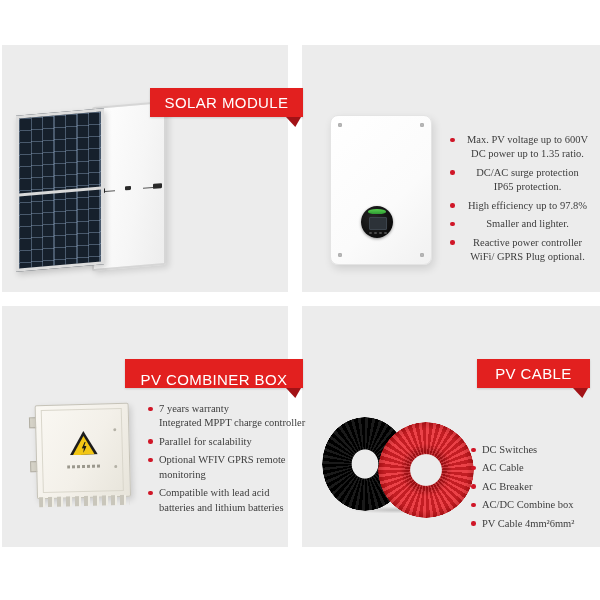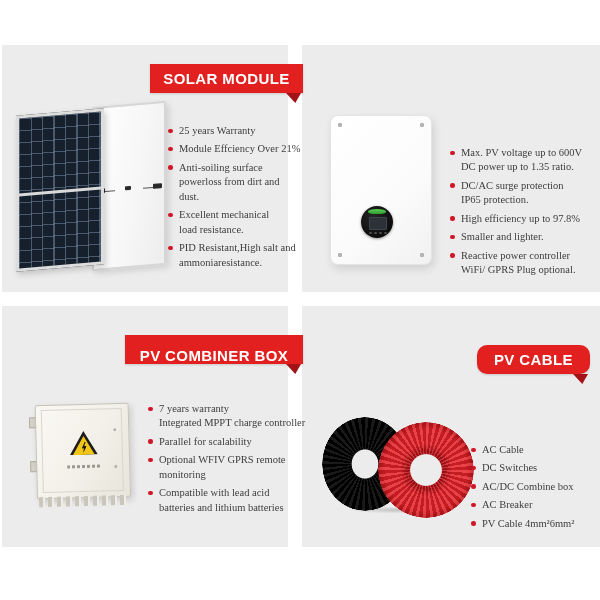--- a/index.html
+++ b/index.html
@@ -16,40 +16,40 @@
   }
   .stage{position:relative;width:600px;height:600px;overflow:hidden;background:#fff;}
   .panel{position:absolute;background:var(--panel);}
   #panel-tl{left:2px;top:45px;width:286px;height:247px;}
   #panel-tr{left:302px;top:45px;width:298px;height:247px;}
   #panel-bl{left:2px;top:306px;width:286px;height:241px;}
   #panel-br{left:302px;top:306px;width:298px;height:241px;}
 
   .banner{
     position:absolute;height:29px;background:var(--red);color:#fff;
-    font-family:"Liberation Sans", sans-serif;font-weight:700;font-size:15px;
+    font-family:"Liberation Sans", sans-serif;font-weight:400;font-size:15px;
     letter-spacing:.4px;display:flex;align-items:center;justify-content:center;
-    z-index:6;box-shadow:0 1px 2px rgba(0,0,0,.15);
+    z-index:6;box-shadow:0 1px 2px rgba(0,0,0,.15);margin-top:24px;
   }
   .banner .fold{
     position:absolute;right:2px;top:100%;width:15px;height:10px;
     background:var(--fold);clip-path:polygon(0 0,100% 0,62% 100%);
   }
   #banner-module{left:150px;top:64px;width:153px;}
   #banner-inverter{left:423px;top:64px;width:167px;}
   #banner-combiner{left:125px;top:335px;width:178px;align-items:flex-end;}
-  #banner-cable{left:477px;top:345px;width:113px;border-radius:10px;}
+  #banner-cable{left:477px;top:335px;width:113px;}
 
   .bullets{position:absolute;list-style:none;margin:0;padding:0;
     font-size:10.5px;line-height:1.38;color:var(--text);z-index:4;}
   .bullets li{position:relative;padding-left:12px;margin-bottom:4px;white-space:pre-line;}
   .bullets li::before{content:"";position:absolute;left:1px;top:4.5px;width:4.5px;height:4.5px;
     border-radius:50%;background:var(--dot);}
   #bullets-module{left:167px;top:124px;width:134px;}
-  #bullets-inverter{left:449px;top:146px;width:145px;}
+  #bullets-inverter{left:449px;top:133px;width:145px;text-align:center;}
   #bullets-combiner{left:147px;top:402px;width:160px;}
   #bullets-cable{left:470px;top:443px;width:124px;}
 
   
   .sp-front{
     position:absolute;left:16px;top:112px;width:82px;height:150px;z-index:3;
     transform:skewY(-5deg);
     background-color:#16202c;
     background-image:
       repeating-linear-gradient(to right, rgba(150,175,205,.40) 0 1px, transparent 1px 11.5px),
@@ -166,30 +166,20 @@
     <div class="sp-mid"></div>
   </div>
   <div class="sp-back">
     <span class="jbox j1"></span>
     <span class="jbox j2"></span>
     <span class="jbox j3"></span>
     <span class="wire w1"></span>
     <span class="wire w2"></span>
   </div>
 
-  <ul class="bullets" id="bullets-module">
-    <li>25 years Warranty</li>
-    <li>Module Effciency Over 21%</li>
-    <li>Anti-soiling surface
-powerloss from dirt and dust.</li>
-    <li>Excellent mechanical
-load resistance.</li>
-    <li>PID Resistant,High salt and
-ammoniaresistance.</li>
-  </ul>
 
 
   <div class="inv-body">
     <span class="screw s1"></span>
     <span class="screw s2"></span>
     <span class="screw s3"></span>
     <span class="screw s4"></span>
     <div class="inv-display">
       <span class="led-arc"></span>
       <span class="lcd"></span>
@@ -246,20 +236,20 @@
   <div class="banner" id="banner-cable">
     <span>PV CABLE</span>
     <span class="fold"></span>
   </div>
 
   <div class="coil-shadow"></div>
   <div class="coil coil-black"></div>
   <div class="coil coil-red"></div>
 
   <ul class="bullets" id="bullets-cable">
+    <li>DC Switches</li>
     <li>AC Cable</li>
-    <li>DC Switches</li>
+    <li>AC Breaker</li>
     <li>AC/DC Combine box</li>
-    <li>AC Breaker</li>
     <li>PV Cable 4mm²6mm²</li>
   </ul>
 
 </div>
 
 </body></html>

